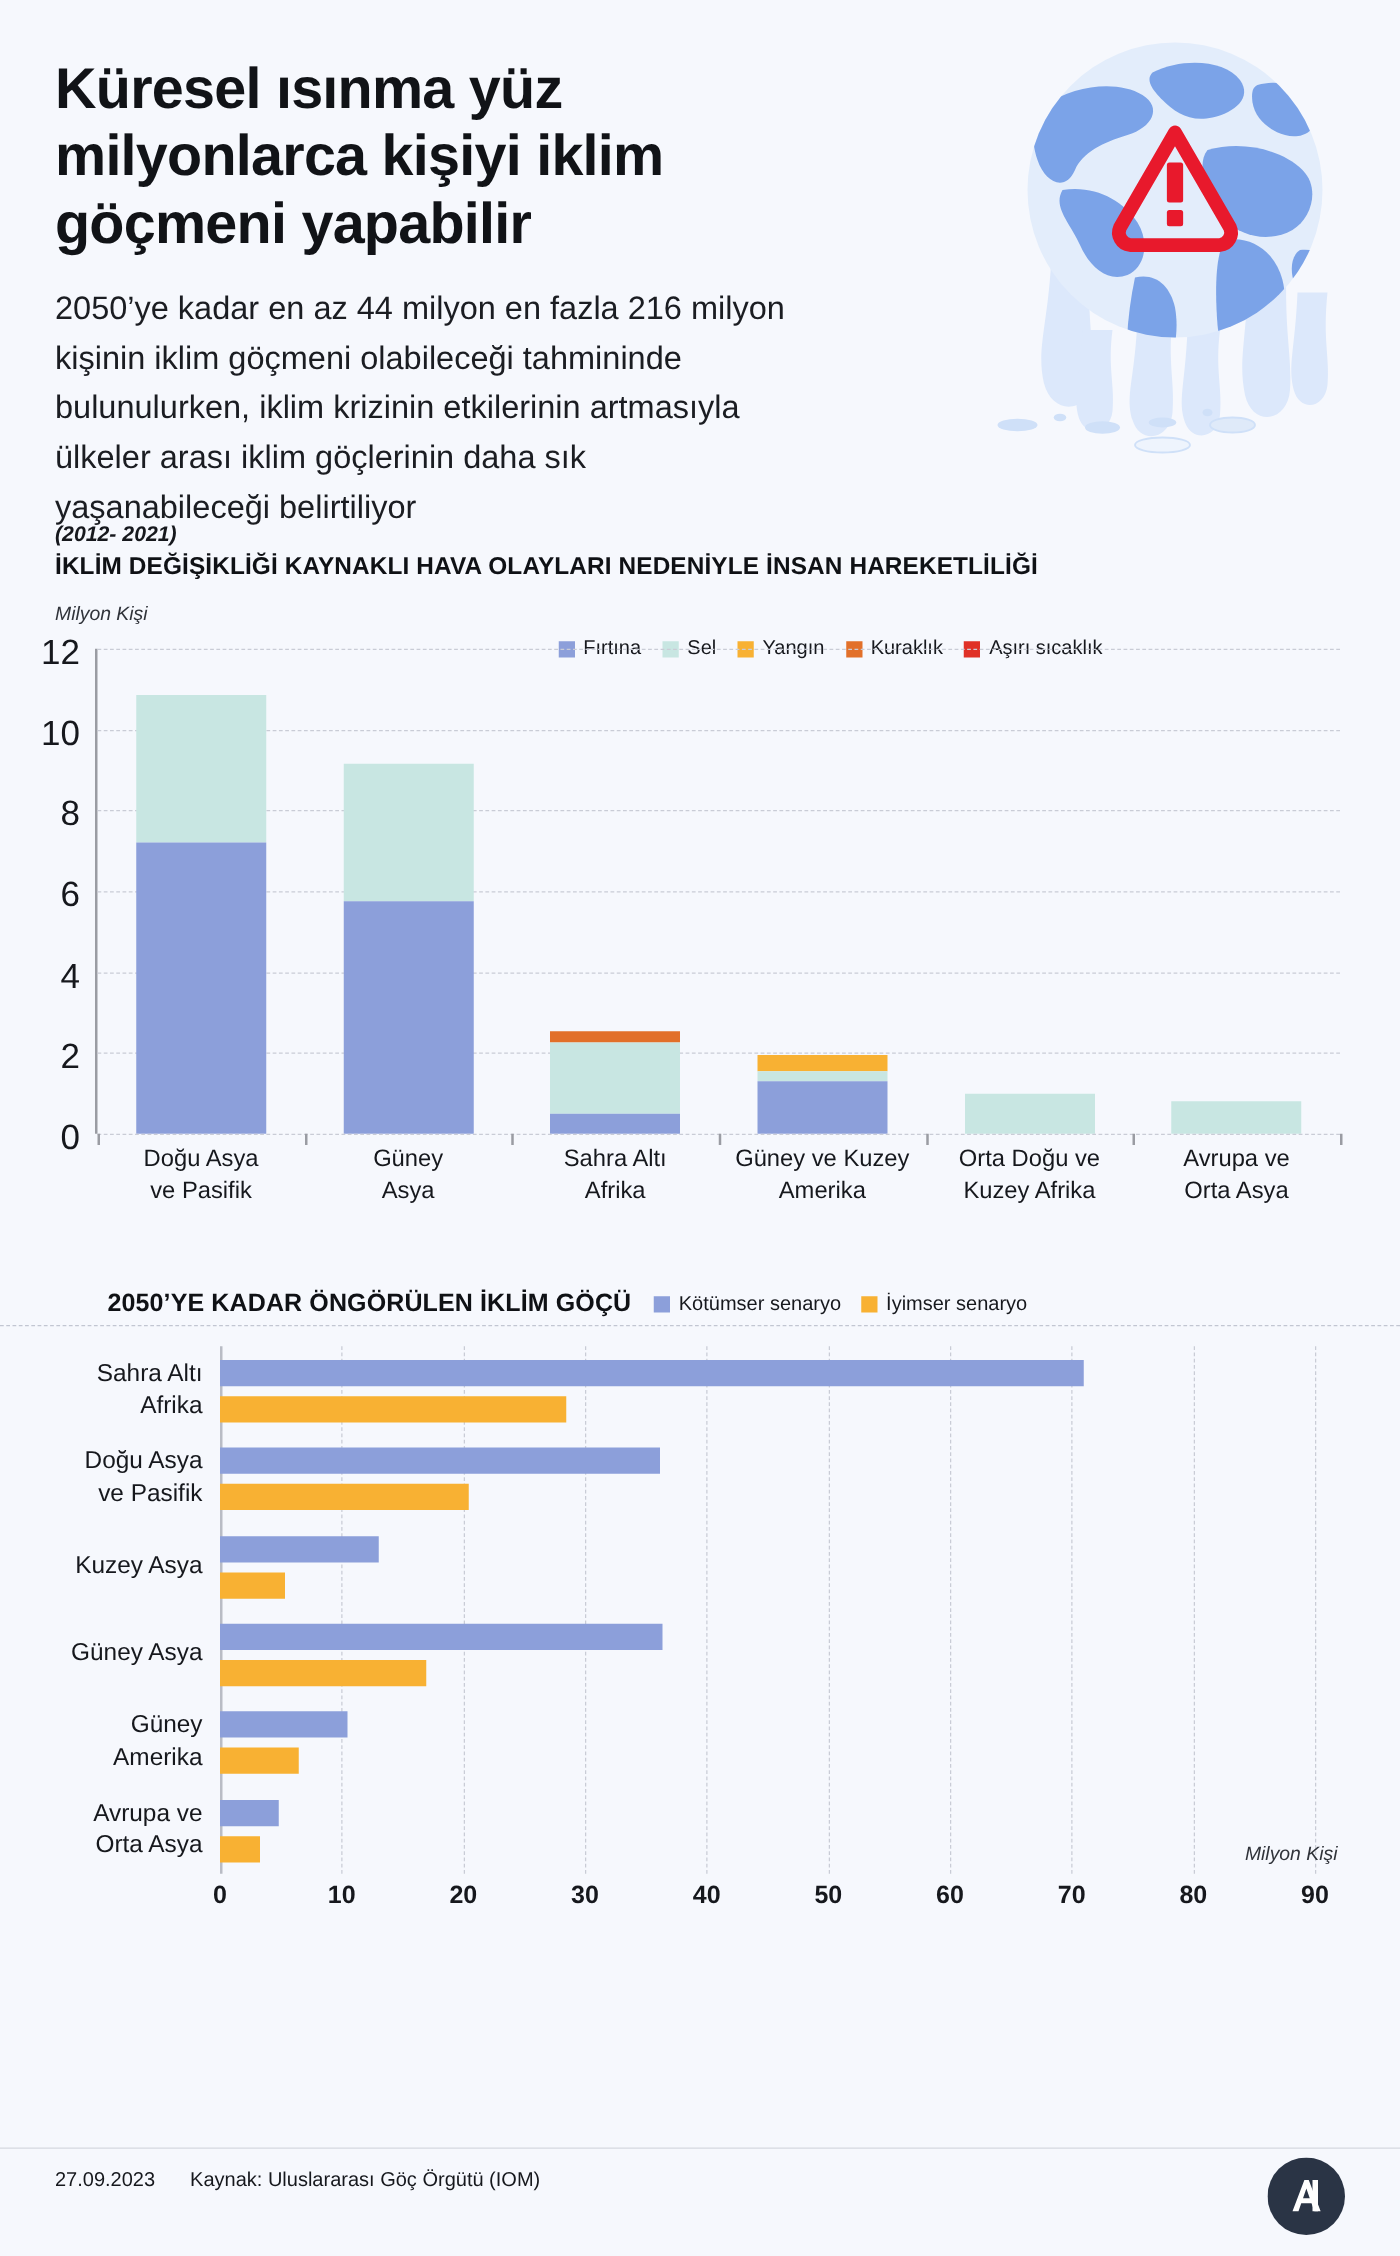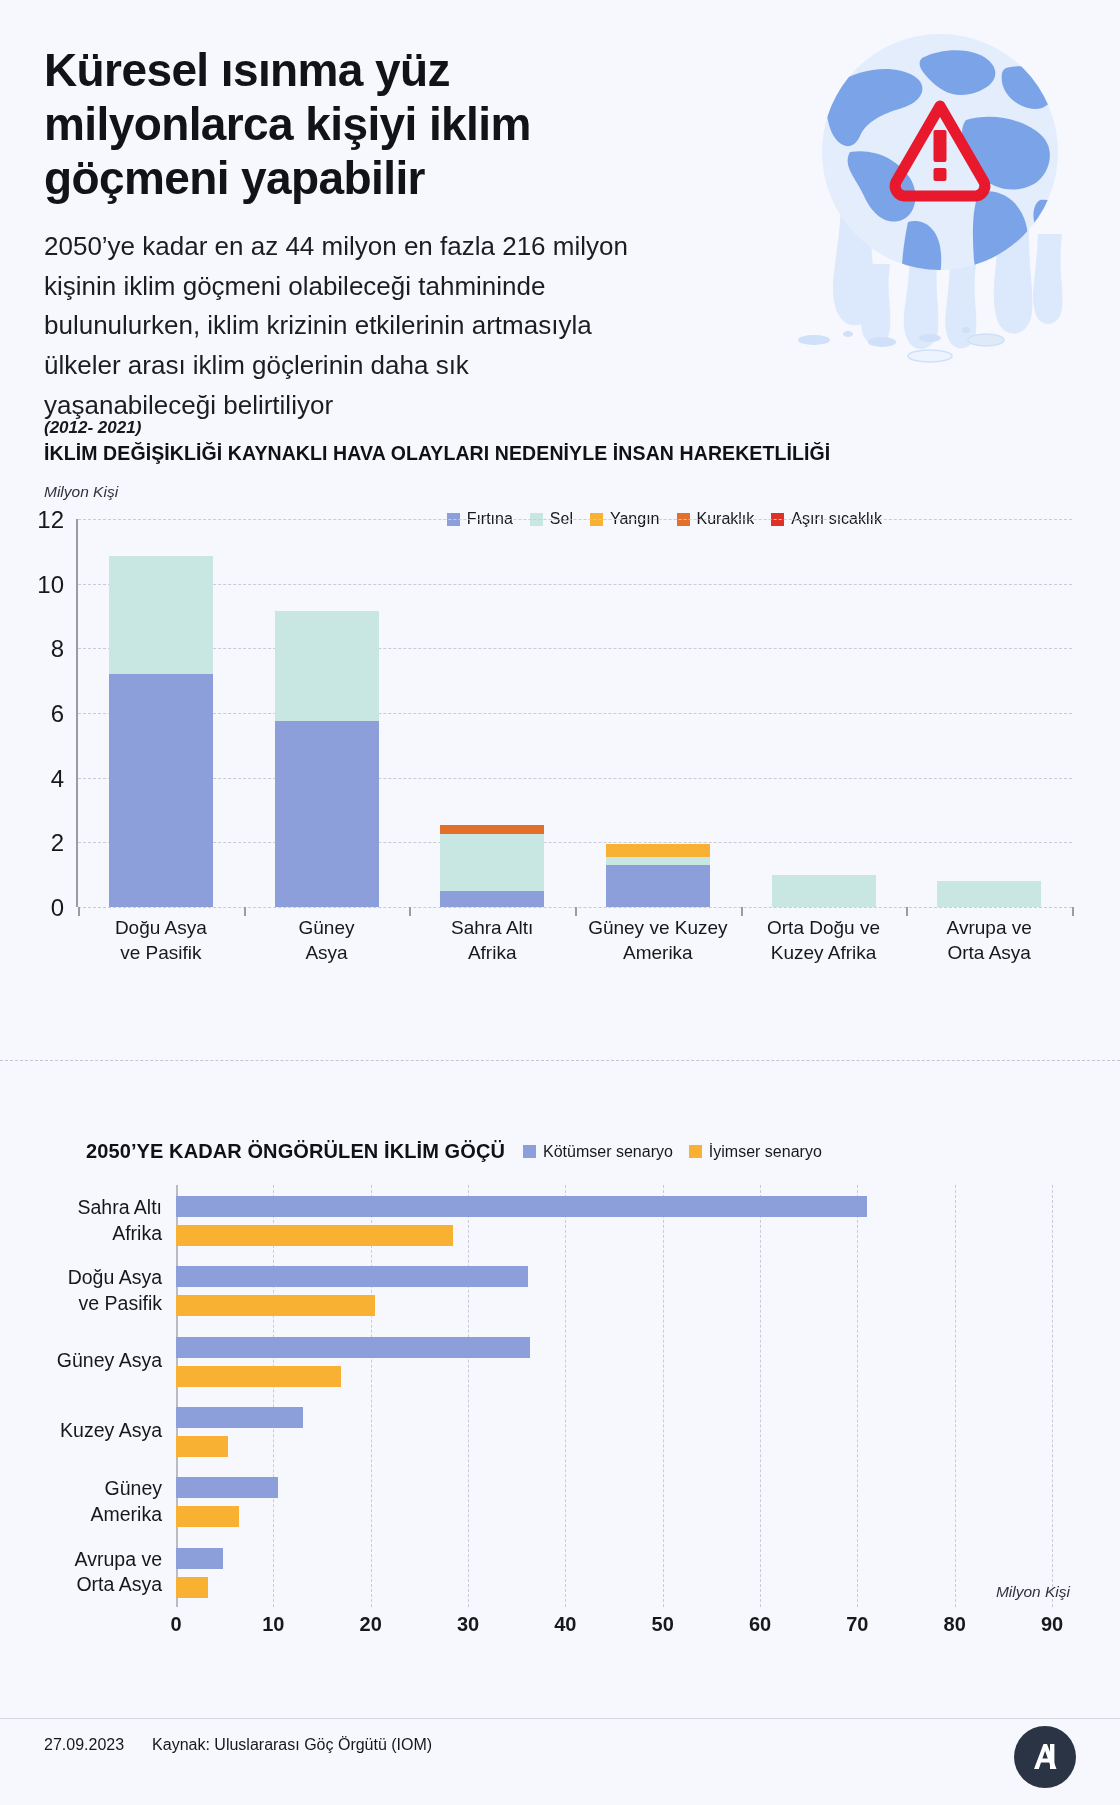--- a/index.html
+++ b/index.html
@@ -56,21 +56,21 @@
   .c1-plot {
     position: relative; margin: 6px 0 0 0;
     height: 400px; width: 1120px;
   }
   .c1-yaxis-line {
     position: absolute; left: 76px; top: 12px; width: 2px; height: 388px;
     background: #9a9ca3;
   }
   .ytick-label {
     position: absolute; left: 12px; width: 52px; text-align: right;
-    font-size: 24px; color: #16181d; transform: translateY(-13px);
+    font-size: 28px; color: #16181d; transform: translateY(-13px);
   }
   .gridline {
     position: absolute; left: 78px; right: 48px; height: 0;
     border-top: 1.5px dashed #c9ccd6;
   }
   .bars-row {
     position: absolute; left: 78px; right: 48px; top: 12px; height: 388px;
     display: flex; align-items: flex-end;
   }
   .bar-col { flex: 1 1 0; display: flex; justify-content: center; align-items: flex-end; height: 100%; }
@@ -92,21 +92,21 @@
     position: absolute; left: 78px; right: 48px; top: 400px; height: 0;
     border-top: 1.5px dashed #c9ccd6;
   }
 
   .divider {
     position: absolute; left: 0; right: 0; top: 1060px; height: 0;
     border-top: 1.5px dashed #c2c6d2;
   }
 
   
-  .chart2-wrap { position: absolute; left: 0; top: 1140px; width: 1120px; }
+  .chart2-wrap { position: absolute; left: 0; top: 1032px; width: 1120px; }
   .c2-head {
     display: flex; align-items: center; gap: 18px;
     padding-left: 86px;
   }
   .c2-title { font-size: 20px; font-weight: 700; letter-spacing: 0.1px; color: #0f1115; }
   .c2-legend { display: flex; align-items: center; gap: 16px; }
 
   .c2-plot { position: relative; margin-top: 22px; height: 480px; }
   .c2-vline {
     position: absolute; top: 0; bottom: 0; width: 0;
@@ -379,31 +379,31 @@
           <div class="c2-row">
             <div class="c2-catlabel">
               <div>Doğu Asya</div>
               <div>ve Pasifik</div>
             </div>
             <div class="c2-bar pess" style="width: 352.347px; background: rgb(140, 159, 218);"></div>
             <div class="c2-bar opt" style="width: 198.56px; background: rgb(248, 177, 51);"></div>
           </div>
           <div class="c2-row">
             <div class="c2-catlabel">
+              <div>Kuzey Asya</div>
+            </div>
+            <div class="c2-bar pess" style="width: 126.533px; background: rgb(140, 159, 218);"></div>
+            <div class="c2-bar opt" style="width: 51.5867px; background: rgb(248, 177, 51);"></div>
+          </div>
+          <div class="c2-row">
+            <div class="c2-catlabel">
               <div>Güney Asya</div>
             </div>
             <div class="c2-bar pess" style="width: 354.293px; background: rgb(140, 159, 218);"></div>
             <div class="c2-bar opt" style="width: 165.467px; background: rgb(248, 177, 51);"></div>
-          </div>
-          <div class="c2-row">
-            <div class="c2-catlabel">
-              <div>Kuzey Asya</div>
-            </div>
-            <div class="c2-bar pess" style="width: 126.533px; background: rgb(140, 159, 218);"></div>
-            <div class="c2-bar opt" style="width: 51.5867px; background: rgb(248, 177, 51);"></div>
           </div>
           <div class="c2-row">
             <div class="c2-catlabel">
               <div>Güney</div>
               <div>Amerika</div>
             </div>
             <div class="c2-bar pess" style="width: 102.2px; background: rgb(140, 159, 218);"></div>
             <div class="c2-bar opt" style="width: 63.2667px; background: rgb(248, 177, 51);"></div>
           </div>
           <div class="c2-row">

